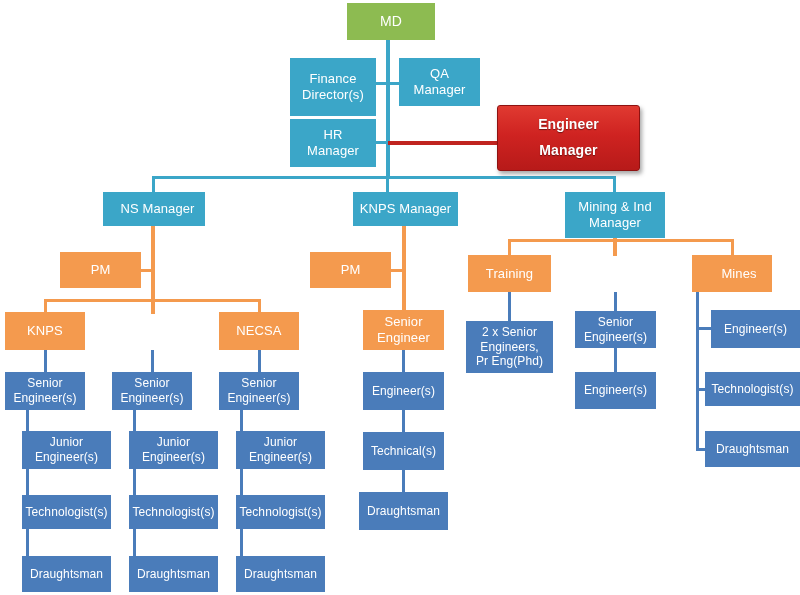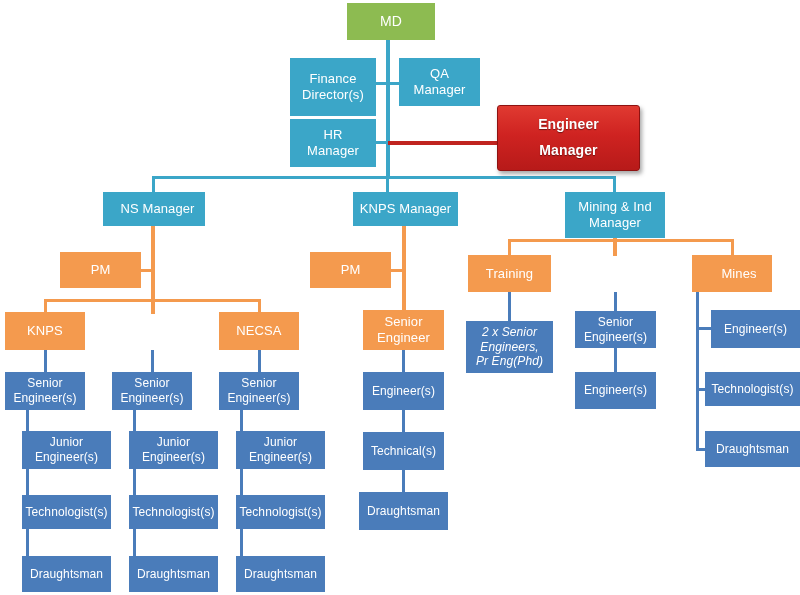--- a/index.html
+++ b/index.html
@@ -169,21 +169,21 @@
 
   <div class="node orange" style="left:363px;top:310px;width:81px;height:40px;font-size:13px;">Senior
 Engineer</div>
   <div class="node blue" style="left:363px;top:372px;width:81px;height:38px;font-size:12px;">Engineer(s)</div>
   <div class="node blue" style="left:363px;top:432px;width:81px;height:38px;font-size:12px;">Technical(s)</div>
   <div class="node blue" style="left:359px;top:492px;width:89px;height:38px;font-size:12px;">Draughtsman</div>
 
   <div class="node orange" style="left:468px;top:255px;width:83px;height:37px;font-size:13px;">Training</div>
   <div class="node orange" style="left:692px;top:255px;width:80px;height:37px;font-size:13px;padding-left:14px;">Mines</div>
 
-  <div class="node blue" style="left:466px;top:321px;width:87px;height:52px;font-size:12px;font-style:italic;">2 x Senior
+  <div class="node blue" style="left:466px;top:321px;width:87px;height:52px;font-size:12px;">2 x Senior
 Engineers,
 Pr Eng(Phd)</div>
 
   <div class="node blue" style="left:575px;top:311px;width:81px;height:37px;font-size:12px;">Senior
 Engineer(s)</div>
   <div class="node blue" style="left:575px;top:372px;width:81px;height:37px;font-size:12px;">Engineer(s)</div>
 
   <div class="node blue" style="left:711px;top:310px;width:89px;height:38px;font-size:12px;">Engineer(s)</div>
   <div class="node blue" style="left:705px;top:372px;width:95px;height:34px;font-size:12px;">Technologist(s)</div>
   <div class="node blue" style="left:705px;top:431px;width:95px;height:36px;font-size:12px;">Draughtsman</div>

